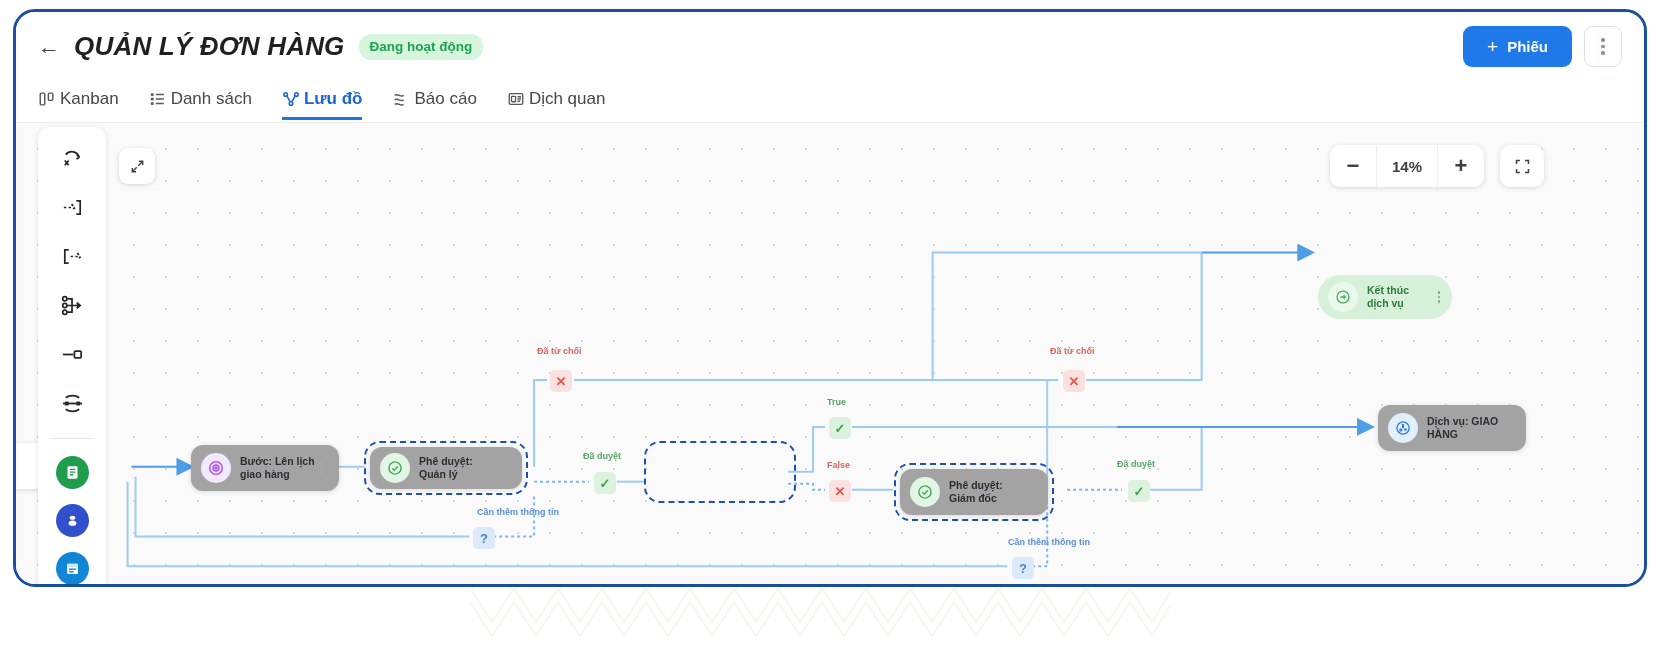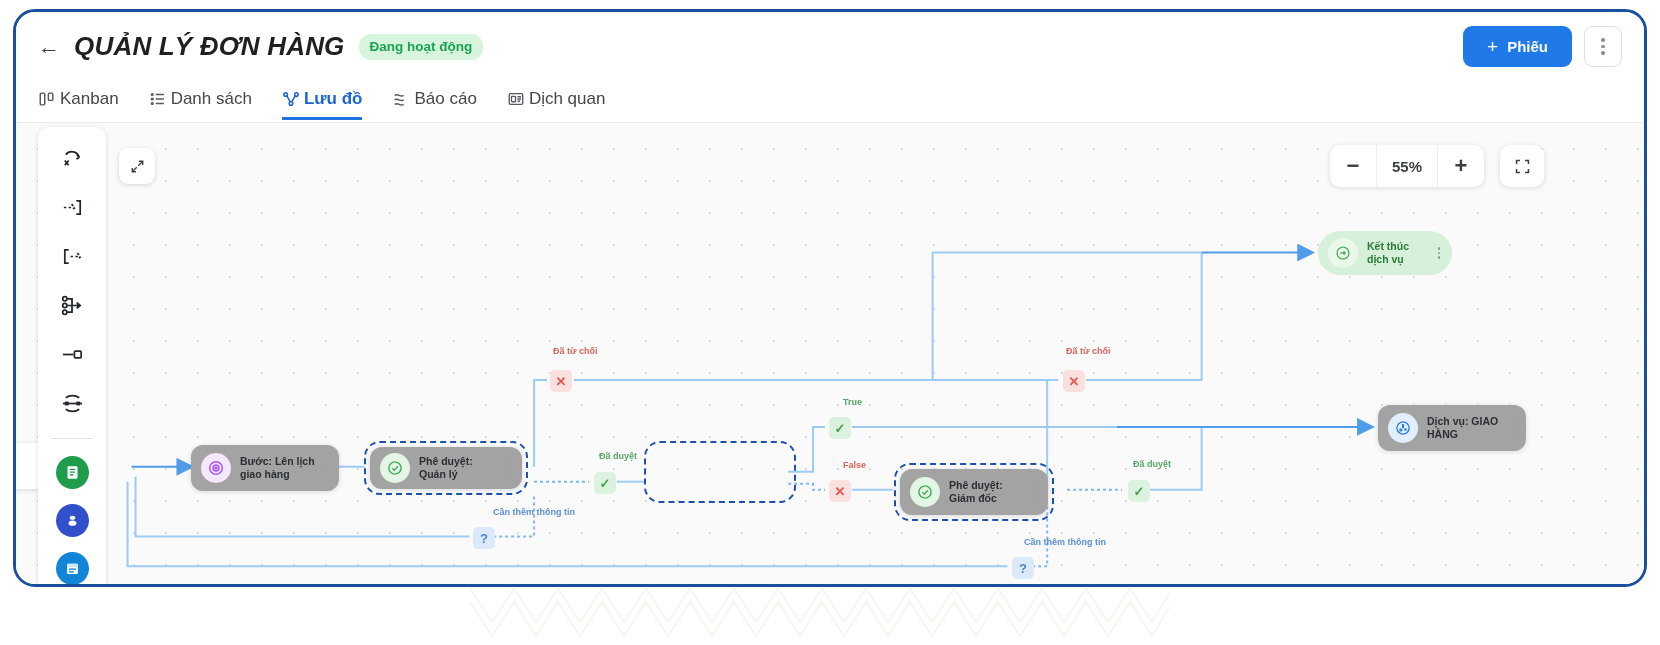--- a/index.html
+++ b/index.html
@@ -200,41 +200,42 @@
     border:2.5px dashed #1d4fb0;
     border-radius:16px;
     z-index:3;
   }
 
   
   .node.pill-green{
     background:#d6f0d9;
     border-radius:22px;
     box-shadow:none;
+    margin-top:44px;
   }
   .node.pill-green .nlabel{ color:#2a7a3a; }
   .node.pill-green .nkebab i{ background:#7ba883; }
 
   
   .marker{
     position:absolute;
     width:22px; height:22px; border-radius:5px;
     display:flex; align-items:center; justify-content:center;
     font-size:13px; font-weight:bold;
     z-index:5;
   }
   .marker.red{ background:#fbe0e0; color:#e0594f; }
   .marker.green{ background:#dcf2de; color:#43a34e; }
   .marker.blue{ background:#dce9fb; color:#4b84d6; }
 
   
   .elabel{
     position:absolute;
     font-size:9px; font-weight:600;
-    white-space:nowrap; z-index:5;margin-left:16px;
+    white-space:nowrap; z-index:5;
   }
   .elabel.red{ color:#d9655c; }
   .elabel.green{ color:#57a764; }
   .elabel.blue{ color:#5b8fdc; }
 
   
   #partial-node{
     position:absolute; left:-12px; top:320px;
     width:60px; height:46px;
     background:#fff; border-radius:12px;
@@ -450,21 +451,21 @@
     </div>
 
     <div id="fit-button">
       <svg viewBox="0 0 20 20" width="15" height="15" fill="none" stroke="#3c4043" stroke-width="1.8">
         <path d="M12 3h5v5M17 3l-6 6M8 17H3v-5M3 17l6-6"></path>
       </svg>
     </div>
 
     <div id="zoom-controls">
       <div id="zoom-out-button">−</div>
-      <div id="zoom-level">55%</div>
+      <div id="zoom-level">14%</div>
       <div id="zoom-in-button">+</div>
     </div>
     <div id="fit-screen-button">
       <svg viewBox="0 0 20 20" width="17" height="17" fill="none" stroke="#3c4043" stroke-width="1.8">
         <path d="M3 7V3h4M13 3h4v4M17 13v4h-4M7 17H3v-4"></path>
       </svg>
     </div>
 
     <div id="partial-node">
       <span class="nkebab"><i></i><i></i><i></i></span>

